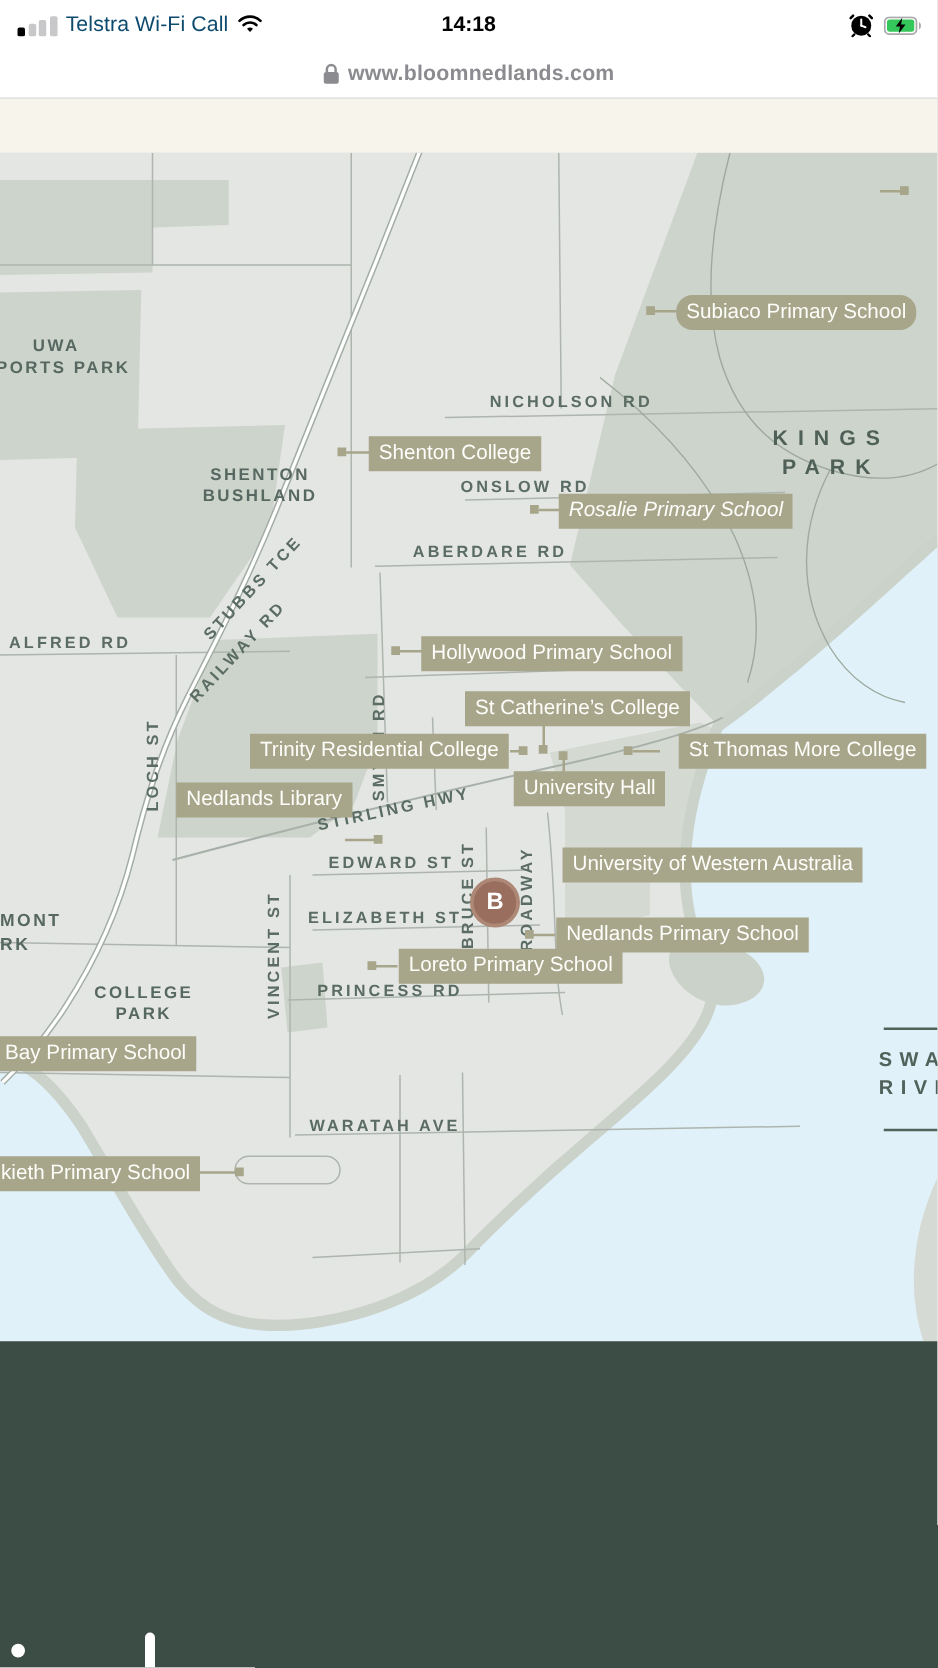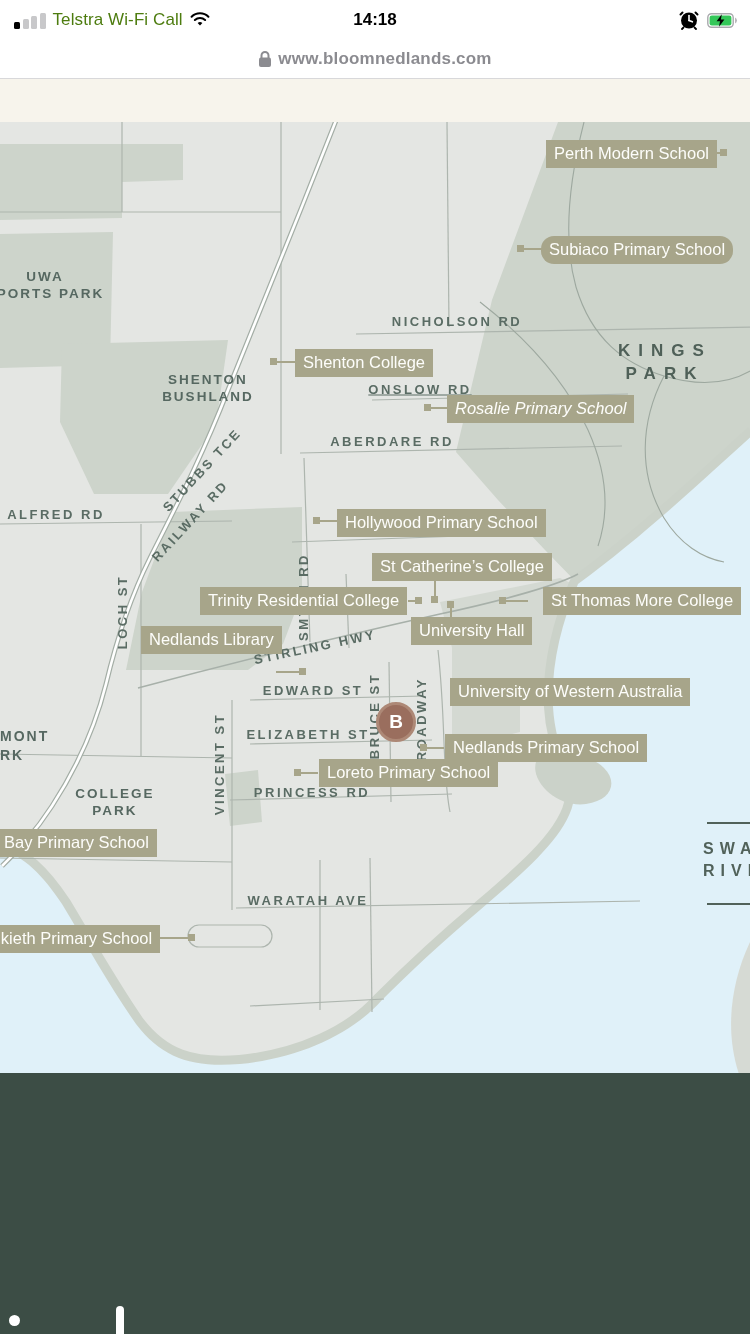--- a/index.html
+++ b/index.html
@@ -10,21 +10,21 @@
   }
   
   .status-bar{position:absolute;top:0;left:0;width:750px;height:40px;background:#fff;z-index:40;}
   .sb-left{position:absolute;left:14px;top:0;height:40px;display:flex;align-items:center;gap:7px;}
   .signal{display:flex;align-items:flex-end;gap:2.5px;height:22px;padding-bottom:4px;}
   .signal i{display:block;width:6px;border-radius:1.5px;background:#c8c8ca;}
   .signal i:nth-child(1){height:7px;background:#000;}
   .signal i:nth-child(2){height:10px;}
   .signal i:nth-child(3){height:13px;}
   .signal i:nth-child(4){height:16px;}
-  .carrier{font-size:17px;color:#4d7c0f;letter-spacing:.1px;}
+  .carrier{font-size:17px;color:#0c4a6e;letter-spacing:.1px;}
   .sb-time{position:absolute;left:0;right:0;top:0;height:40px;display:flex;align-items:center;justify-content:center;font-size:17px;font-weight:700;color:#000000;}
   .sb-right{position:absolute;right:12px;top:0;height:40px;display:flex;align-items:center;gap:8px;}
   
   .url-bar{position:absolute;top:40px;left:0;width:750px;height:38px;background:#fff;border-bottom:1px solid #d8d8da;z-index:40;display:flex;align-items:center;justify-content:center;gap:6px;}
   .url-text{font-size:17px;font-weight:600;color:#8b8b90;letter-spacing:.2px;}
   
   .accent-strip{position:absolute;top:79px;left:0;width:750px;height:43px;background:#f7f4ec;z-index:30;}
   
   .map{position:absolute;top:122px;left:0;width:750px;height:951px;overflow:hidden;background:#e4e6e3;}
   .overlay{position:absolute;top:0;left:0;width:750px;height:1334px;z-index:20;pointer-events:none;}
@@ -183,21 +183,21 @@
       <div>RK</div>
   </div>
   <div class="river" style="left:703px;top:838px;">
     <div>SWAN</div>
       <div>RIVER</div>
   </div>
   <div class="river-rule" style="left:707px;top:822px;width:43px;"></div>
   <div class="river-rule" style="left:707px;top:903px;width:43px;"></div>
 
   <div class="street" style="left:457px;top:321px;">NICHOLSON RD</div>
-  <div class="street" style="left:420px;top:389px;text-decoration:underline;">ONSLOW RD</div>
+  <div class="street" style="left:420px;top:389px;">ONSLOW RD</div>
   <div class="street" style="left:392px;top:441px;">ABERDARE RD</div>
   <div class="street" style="left:56px;top:514px;">ALFRED RD</div>
   <div class="street" style="left:313px;top:690px;">EDWARD ST</div>
   <div class="street" style="left:308px;top:734px;">ELIZABETH ST</div>
   <div class="street" style="left:312px;top:792px;">PRINCESS RD</div>
   <div class="street" style="left:308px;top:900px;">WARATAH AVE</div>
   <div class="street vert" style="left:122px;top:612px;">LOCH ST</div>
   <div class="street vert" style="left:219px;top:764px;">VINCENT ST</div>
   <div class="street vert" style="left:374px;top:716px;">BRUCE ST</div>
   <div class="street vert" style="left:421px;top:725px;">BROADWAY</div>
@@ -228,21 +228,20 @@
   <div class="dot" style="left:299px;top:668px;"></div>
   <div class="lead" style="left:458px;top:690px;width:18px;"></div>
   <div class="dot" style="left:452px;top:687px;"></div>
   <div class="lead" style="left:426px;top:747px;width:18px;"></div>
   <div class="dot" style="left:420px;top:744px;"></div>
   <div class="lead" style="left:300px;top:772px;width:18px;"></div>
   <div class="dot" style="left:294px;top:769px;"></div>
   <div class="lead" style="left:160px;top:937px;width:30px;"></div>
   <div class="dot" style="left:188px;top:934px;"></div>
 
-  <div class="pill" style="left:546px;top:140px;">Perth Modern School</div>
   <div class="pill" style="left:541px;top:236px;border-radius:13px;">Subiaco Primary School</div>
   <div class="pill" style="left:295px;top:349px;">Shenton College</div>
   <div class="pill" style="left:447px;top:395px;font-style:italic;">Rosalie Primary School</div>
   <div class="pill" style="left:337px;top:509px;">Hollywood Primary School</div>
   <div class="pill" style="left:372px;top:553px;">St Catherine’s College</div>
   <div class="pill" style="left:200px;top:587px;">Trinity Residential College</div>
   <div class="pill" style="left:543px;top:587px;">St Thomas More College</div>
   <div class="pill" style="left:411px;top:617px;">University Hall</div>
   <div class="pill" style="left:141px;top:626px;">Nedlands Library</div>
   <div class="pill" style="left:450px;top:678px;">University of Western Australia</div>

